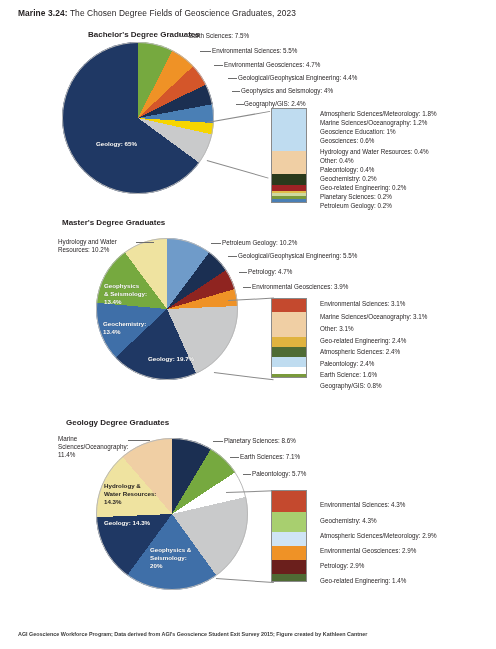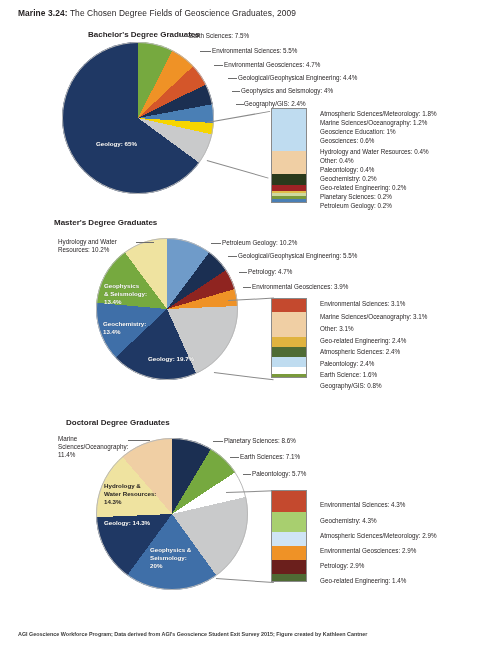--- a/index.html
+++ b/index.html
@@ -45,21 +45,21 @@
   .legend-row{
     position:absolute;font-size:6.3px;color:#231f20;white-space:nowrap;
   }
   .callout-line{position:absolute;background:#8a8a8a;height:1px;transform-origin:0 0;}
 </style>
 </head>
 <body>
 
 <div class="fig-title">
   <b>Marine 3.24:</b>
-  <span>The Chosen Degree Fields of Geoscience Graduates, 2009</span>
+  <span>The Chosen Degree Fields of Geoscience Graduates, 2023</span>
 </div>
 
 <div class="panel">
   <div class="panel-title" style="left:88px;top:30px;">Bachelor's Degree Graduates</div>
 
   <div id="pie-b" class="pie" style="left: 62px; top: 42px; width: 152px; height: 152px; background: conic-gradient(rgb(118, 169, 63) 0deg, rgb(118, 169, 63) 26.973deg, rgb(239, 146, 38) 26.973deg, rgb(239, 146, 38) 46.7532deg, rgb(212, 86, 42) 46.7532deg, rgb(212, 86, 42) 63.6563deg, rgb(27, 47, 82) 63.6563deg, rgb(27, 47, 82) 79.4805deg, rgb(74, 127, 181) 79.4805deg, rgb(74, 127, 181) 93.8661deg, rgb(246, 213, 0) 93.8661deg, rgb(246, 213, 0) 102.498deg, rgb(201, 202, 203) 102.498deg, rgb(201, 202, 203) 126.234deg, rgb(31, 56, 100) 126.234deg, rgb(31, 56, 100) 360deg);"></div>
   <div class="pie-ring" style="left:62px;top:42px;width:152px;height:152px;"></div>
 
   <div class="ilabel" style="left:96px;top:140px;">Geology: 65%</div>
 
@@ -105,21 +105,21 @@
       <div class="legend-row" style="left:320px;top:166px;">Paleontology:  0.4%</div>
       <div class="legend-row" style="left:320px;top:175px;">Geochemistry: 0.2%</div>
       <div class="legend-row" style="left:320px;top:184px;">Geo-related Engineering: 0.2%</div>
       <div class="legend-row" style="left:320px;top:193px;">Planetary Sciences:  0.2%</div>
       <div class="legend-row" style="left:320px;top:202px;">Petroleum Geology: 0.2%</div>
     </div>
   </div>
 </div>
 
 <div class="panel">
-  <div class="panel-title" style="left:54px;top:218px;">Master's Degree Graduates</div>
+  <div class="panel-title" style="left:62px;top:218px;">Master's Degree Graduates</div>
 
   <div id="pie-m" class="pie" style="left: 96px; top: 238px; width: 142px; height: 142px; background: conic-gradient(rgb(111, 155, 201) 0deg, rgb(111, 155, 201) 36.7568deg, rgb(27, 47, 82) 36.7568deg, rgb(27, 47, 82) 56.5766deg, rgb(143, 36, 32) 56.5766deg, rgb(143, 36, 32) 73.5135deg, rgb(239, 146, 38) 73.5135deg, rgb(239, 146, 38) 87.5676deg, rgb(201, 202, 203) 87.5676deg, rgb(201, 202, 203) 155.676deg, rgb(31, 56, 100) 155.676deg, rgb(31, 56, 100) 226.667deg, rgb(63, 111, 168) 226.667deg, rgb(63, 111, 168) 274.955deg, rgb(118, 169, 63) 274.955deg, rgb(118, 169, 63) 323.243deg, rgb(239, 227, 160) 323.243deg, rgb(239, 227, 160) 360deg);"></div>
   <div class="pie-ring" style="left:96px;top:238px;width:142px;height:142px;"></div>
 
   <div class="ilabel" style="left:148px;top:355px;">Geology:  19.7%</div>
   <div class="ilabel" style="left:104px;top:282px;white-space:pre;">Geophysics
 &amp; Seismology:
 13.4%</div>
   <div class="ilabel" style="left:103px;top:320px;white-space:pre;">Geochemistry:
 13.4%</div>
@@ -157,21 +157,21 @@
       <div class="legend-row" style="left:320px;top:337px;">Geo-related Engineering: 2.4%</div>
       <div class="legend-row" style="left:320px;top:348px;">Atmospheric Sciences: 2.4%</div>
       <div class="legend-row" style="left:320px;top:360px;">Paleontology:  2.4%</div>
       <div class="legend-row" style="left:320px;top:371px;">Earth Science: 1.6%</div>
       <div class="legend-row" style="left:320px;top:382px;">Geography/GIS: 0.8%</div>
     </div>
   </div>
 </div>
 
 <div class="panel">
-  <div class="panel-title" style="left:66px;top:418px;">Doctoral Degree Graduates</div>
+  <div class="panel-title" style="left:66px;top:418px;">Geology Degree Graduates</div>
 
   <div id="pie-d" class="pie" style="left: 96px; top: 438px; width: 152px; height: 152px; background: conic-gradient(rgb(27, 47, 82) 0deg, rgb(27, 47, 82) 30.9291deg, rgb(118, 169, 63) 30.9291deg, rgb(118, 169, 63) 56.4635deg, rgb(255, 255, 255) 56.4635deg, rgb(255, 255, 255) 76.963deg, rgb(201, 202, 203) 76.963deg, rgb(201, 202, 203) 144.216deg, rgb(63, 111, 168) 144.216deg, rgb(63, 111, 168) 216.144deg, rgb(31, 56, 100) 216.144deg, rgb(31, 56, 100) 267.572deg, rgb(239, 227, 160) 267.572deg, rgb(239, 227, 160) 319.001deg, rgb(240, 207, 164) 319.001deg, rgb(240, 207, 164) 360deg);"></div>
   <div class="pie-ring" style="left:96px;top:438px;width:152px;height:152px;"></div>
 
   <div class="ilabel" style="left:150px;top:546px;white-space:pre;">Geophysics &amp;
 Seismology:
 20%</div>
   <div class="ilabel" style="left:104px;top:482px;white-space:pre;color:#231f20;text-shadow:none;">Hydrology &amp;
 Water Resources:
 14.3%</div>

